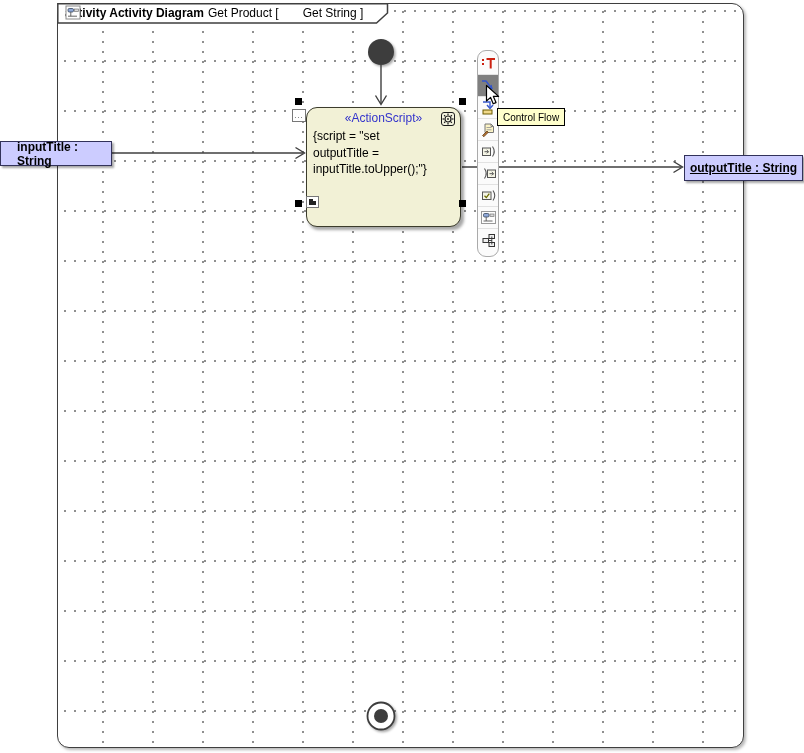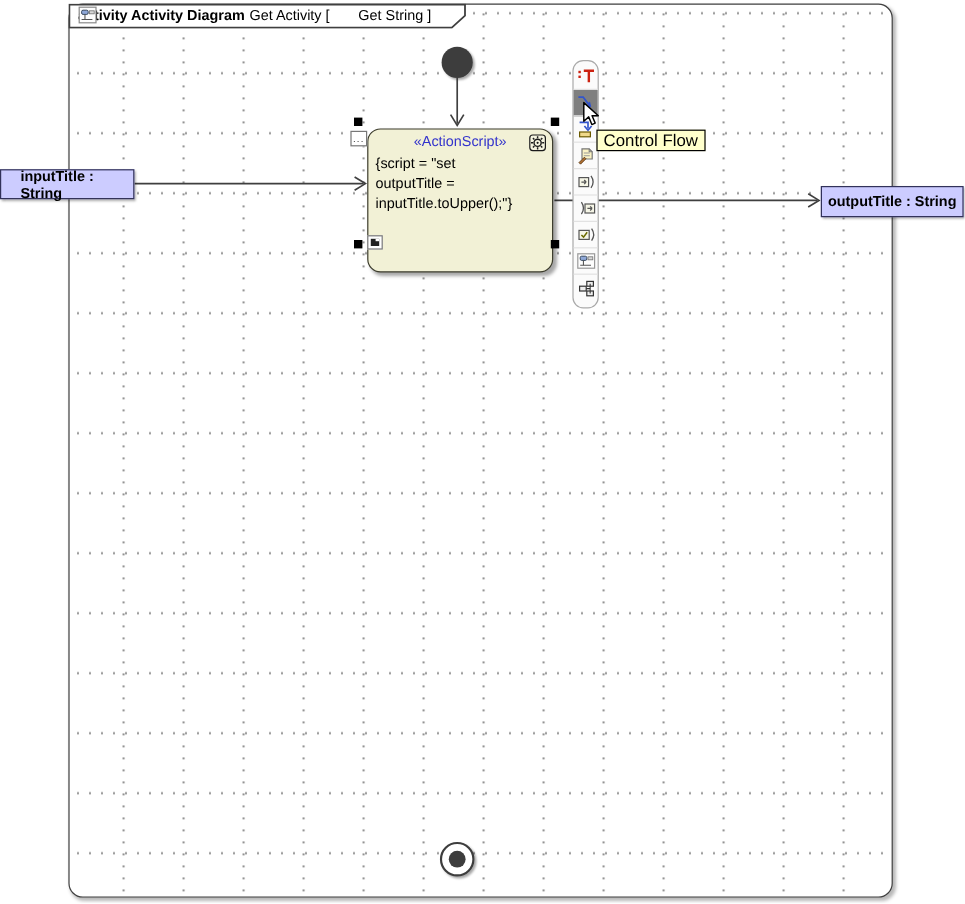--- a/index.html
+++ b/index.html
@@ -45,21 +45,21 @@
   .overlay{position:absolute;left:0;top:0;width:804px;height:753px;pointer-events:none;}
 
   
   .param{
     position:absolute;display:flex;align-items:center;justify-content:center;
     background:var(--parameter-fill);border:1.5px solid #32325a;
     font-size:12px;font-weight:bold;color:#000;
     box-shadow:1.5px 1.5px 2px rgba(0,0,0,0.35);
   }
   .param-in{left:0;top:141px;width:112px;height:25px;padding-left:16px;}
-  .param-out{left:684px;top:155px;width:119px;height:26px;}
+  .param-out{left:684px;top:155px;width:119px;height:26px;text-decoration:underline;}
 
   
   .action{
     position:absolute;left:306px;top:107px;width:155px;height:120px;
     background:var(--action-fill);border:1.5px solid #3c3c2c;border-radius:11px;
     box-shadow:2.5px 2.5px 3px rgba(0,0,0,0.35);
     font-size:12px;color:#000;
   }
   .action .stereotype{
     margin-top:3px;text-align:center;color:var(--stereotype-text);
@@ -96,21 +96,21 @@
     width:20px;height:22px;display:flex;align-items:center;justify-content:center;
     border-bottom:1px solid #e2e2e2;
   }
   .tool-item:last-child{border-bottom:none;}
   .tool-item.selected{background:var(--selected-tool-bg);}
 
   
   .tooltip{
     position:absolute;left:497px;top:108px;height:18px;
     background:var(--tooltip-bg);border:1px solid #000;
-    font-size:14px;color:#000;display:flex;align-items:center;padding:0 5px;
+    font-size:10px;color:#000;display:flex;align-items:center;padding:0 5px;
     white-space:nowrap;z-index:30;
   }
 
   
   .cursor{position:absolute;left:485px;top:84px;z-index:40;}
 </style>
 </head>
 <body>
 
 <div class="stage">
@@ -146,21 +146,21 @@
       <circle cx="381" cy="716" r="7" fill="#3d3d3d"></circle>
     </g>
   </svg>
 
   <div class="tab">
     <svg width="332" height="21" viewBox="0 0 332 21">
       <path d="M0.8,0.8 H330.5 V10 L319.5,20 H0.8 Z" fill="#ffffff" stroke="#3f3f3f" stroke-width="1.5"></path>
     </svg>
     <div class="tab-content">
       <span class="tab-bold">activity Activity Diagram</span>
-      <span>Get Activity [</span>
+      <span>Get Product [</span>
       <span class="tab-icon">
         <svg width="16" height="15" viewBox="0 0 16 15">
           <rect x="1" y="1" width="14" height="13" fill="#fdfdfd" stroke="#8a8a8a"></rect>
           <rect x="3" y="3.5" width="5.5" height="3.5" rx="1.2" fill="#8fa8d8" stroke="#33445a" stroke-width="0.8"></rect>
           <rect x="9.5" y="4" width="4" height="2.5" fill="#d8d8d8" stroke="#777" stroke-width="0.7"></rect>
           <line x1="5.8" y1="7" x2="5.8" y2="11.2" stroke="#555" stroke-width="0.9"></line>
           <line x1="3" y1="11.2" x2="12" y2="11.2" stroke="#555" stroke-width="0.9"></line>
         </svg>
       </span>
       <span>Get String ]</span>

